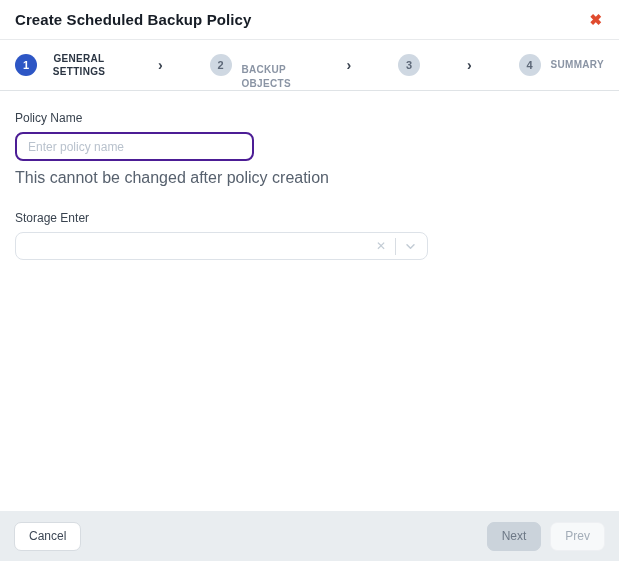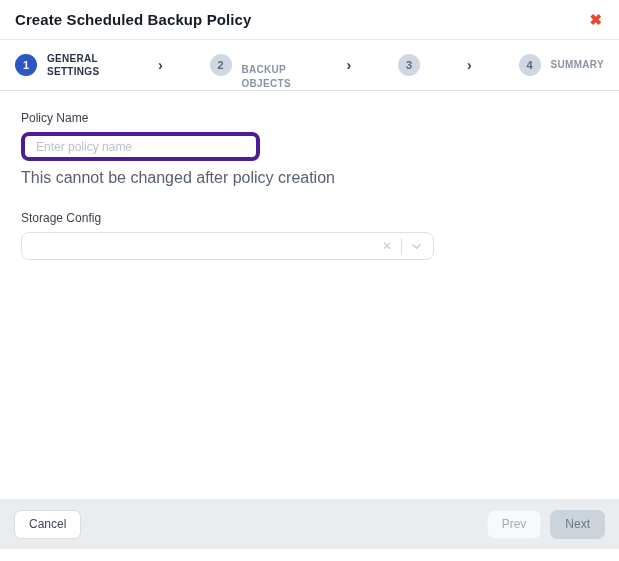--- a/index.html
+++ b/index.html
@@ -68,42 +68,42 @@
   .step.active .step-circle { background: #2d56c5; color: #ffffff; }
   .step-label {
     font-size: 10px;
     font-weight: bold;
     letter-spacing: 0.3px;
     line-height: 1.35;
     color: #8a94a4;
     text-transform: uppercase;
   }
   .step.active .step-label { color: #2a3442; }
-  .step-1 .step-label { max-width: 64px; }
+  .step-1 .step-label { max-width: 64px; text-align: center; }
   .step-2 .step-label { max-width: 58px; margin-top: 23px; }
   .step-3 .step-label { max-width: 165px; }
   .step-sep {
     font-size: 14px;
     font-weight: 600;
     color: #3a4350;
     user-select: none;
     padding: 0 2px;
   }
   
-  .modal-body { padding: 20px 21px; }
+  .modal-body { padding: 20px 15px; }
   .field-label {
     display: block;
     font-size: 12px;
     color: #39434f;
     margin-bottom: 7px;
   }
   .text-input {
     width: 239px;
     height: 29px;
-    border: 4px solid #4c1d95;
+    border: 2px solid #4c1d95;
     border-radius: 8px;
     padding: 0 11px;
     font-size: 12px;
     font-family: "Liberation Sans", sans-serif;
     color: #39434f;
     outline: none;
     background: #ffffff;
   }
   .text-input::placeholder { color: #b9c2cd; }
   .helper-text {
@@ -144,21 +144,21 @@
   }
   .select-caret {
     display: flex;
     align-items: center;
     cursor: pointer;
     padding: 2px 1px;
   }
   
   .modal-footer {
     position: absolute;
-    left: 0; right: 0; bottom: 12px;
+    left: 0; right: 0; bottom: 0;
     height: 50px;
     background: #e9edf0;
     display: flex;
     align-items: center;
     justify-content: space-between;
     padding: 18px 14px;
   }
   .btn {
     font-family: "Liberation Sans", sans-serif;
     font-size: 12px;
@@ -217,36 +217,36 @@
 
   <div class="modal-body">
 
     <div class="field-group">
       <label class="field-label">Policy Name</label>
       <input class="text-input" type="text" placeholder="Enter policy name" style="">
       <div class="helper-text">This cannot be changed after policy creation</div>
     </div>
 
     <div class="field-group field-group-storage">
-      <label class="field-label">Storage Config</label>
+      <label class="field-label">Storage Enter</label>
       <div class="select-box">
         <span class="select-value"></span>
         <span class="select-clear">✕</span>
         <span class="select-divider"></span>
         <span class="select-caret">
           <svg width="13" height="13" viewBox="0 0 13 13">
             <path d="M3 4.8 L6.5 8.3 L10 4.8" stroke="#c3ccd5" stroke-width="1.5" fill="none" stroke-linecap="round" stroke-linejoin="round"></path>
           </svg>
         </span>
       </div>
     </div>
 
   </div>
 
   <div class="modal-footer">
     <button class="btn btn-cancel">Cancel</button>
     <div class="footer-right">
+      <button class="btn btn-next">Next</button>
       <button class="btn btn-prev">Prev</button>
-      <button class="btn btn-next">Next</button>
     </div>
   </div>
 
 </div>
 
 </body></html>

